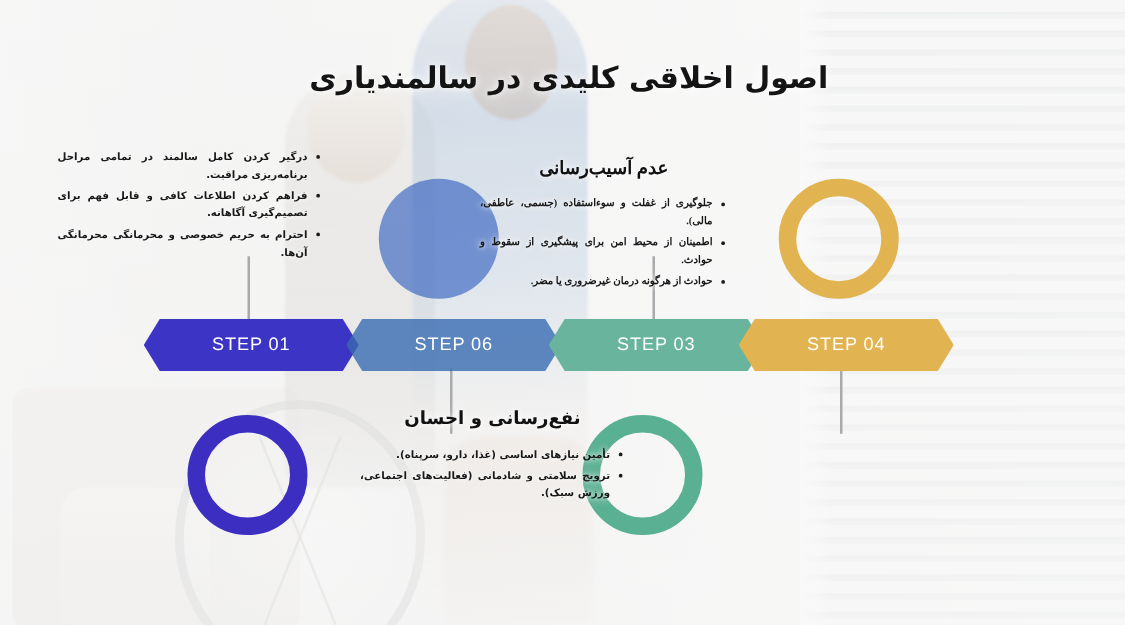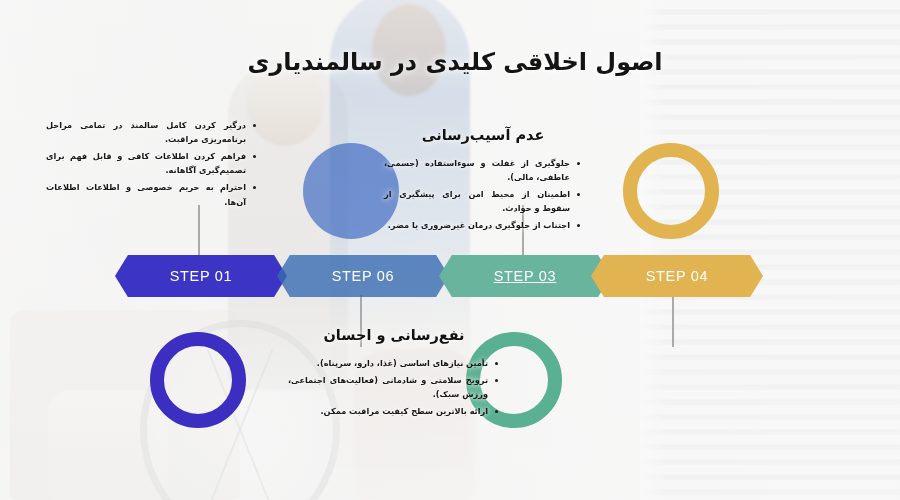--- a/index.html
+++ b/index.html
@@ -208,21 +208,21 @@
     color: #ffffff;
     font-size: 14.5px;
     font-weight: 500;
     font-family: "Liberation Sans", sans-serif;
     letter-spacing: 0.7px;
     clip-path: polygon(0% 50%, 7.5% 0%, 92.5% 0%, 100% 50%, 92.5% 100%, 7.5% 100%);
     direction: ltr;
   }
   .hex-1 { left: 115px;  width: 172px; background: #3c34c4; }
   .hex-2 { left: 277px;  width: 172px; background: rgba(56,108,178,0.80); }
-  .hex-3 { left: 439px;  width: 172px; background: #68b49c; text-decoration: underline; }
+  .hex-3 { left: 439px;  width: 172px; background: #68b49c; }
   .hex-4 { left: 591px;  width: 172px; background: #e2b351; }
 
   
   .stem {
     position: absolute;
     width: 2px;
     background: #a9aaac;
     z-index: 20;
   }
   .stem-up-1   { left: 198px; top: 205px; height: 52px; }
@@ -293,21 +293,21 @@
     position: absolute;
     right: 2px;
     top: 6px;
     width: 3px;
     height: 3px;
     border-radius: 50%;
     background: #1a1a1a;
   }
 
   .block-1 { top: 118px; right: 642px; width: 212px; }
-  .block-2 { top: 125px; right: 318px; width: 198px; }
+  .block-2 { top: 125px; right: 318px; width: 198px; font-family: Liberation Serif, serif; }
   .block-3 { top: 325px; right: 400px; width: 212px; }
   .block-4 { top: 322px; right: 78px;  width: 208px; }
 
   .block-1 h3 { margin-bottom: 11px; }
 </style>
 </head>
 <body>
 
 <div class="canvas">
 
@@ -349,36 +349,35 @@
       <div class="hex hex-4">
         <span>STEP 04</span>
       </div>
     </div>
   </div>
 
   <div class="block block-1">
     <ul>
       <li>درگیر کردن کامل سالمند در تمامی مراحل برنامه‌ریزی مراقبت.</li>
       <li>فراهم کردن اطلاعات کافی و قابل فهم برای تصمیم‌گیری آگاهانه.</li>
-      <li>احترام به حریم خصوصی و اطلاعات اطلاعات آن‌ها.</li>
+      <li>احترام به حریم خصوصی و محرمانگی محرمانگی آن‌ها.</li>
     </ul>
   </div>
 
   <div class="block block-2">
     <h3>عدم آسیب‌رسانی</h3>
     <ul>
       <li>جلوگیری از غفلت و سوءاستفاده (جسمی، عاطفی، مالی).</li>
       <li>اطمینان از محیط امن برای پیشگیری از سقوط و حوادث.</li>
-      <li>اجتناب از جلوگیری درمان غیرضروری یا مضر.</li>
+      <li>حوادث از هرگونه درمان غیرضروری یا مضر.</li>
     </ul>
   </div>
 
   <div class="block block-3">
     <h3>نفع‌رسانی و احسان</h3>
     <ul>
       <li>تأمین نیازهای اساسی (غذا، دارو، سرپناه).</li>
       <li>ترویج سلامتی و شادمانی (فعالیت‌های اجتماعی، ورزش سبک).</li>
-      <li>ارائه بالاترین سطح کیفیت مراقبت ممکن.</li>
     </ul>
   </div>
 
 
 </div>
 
 </body></html>

